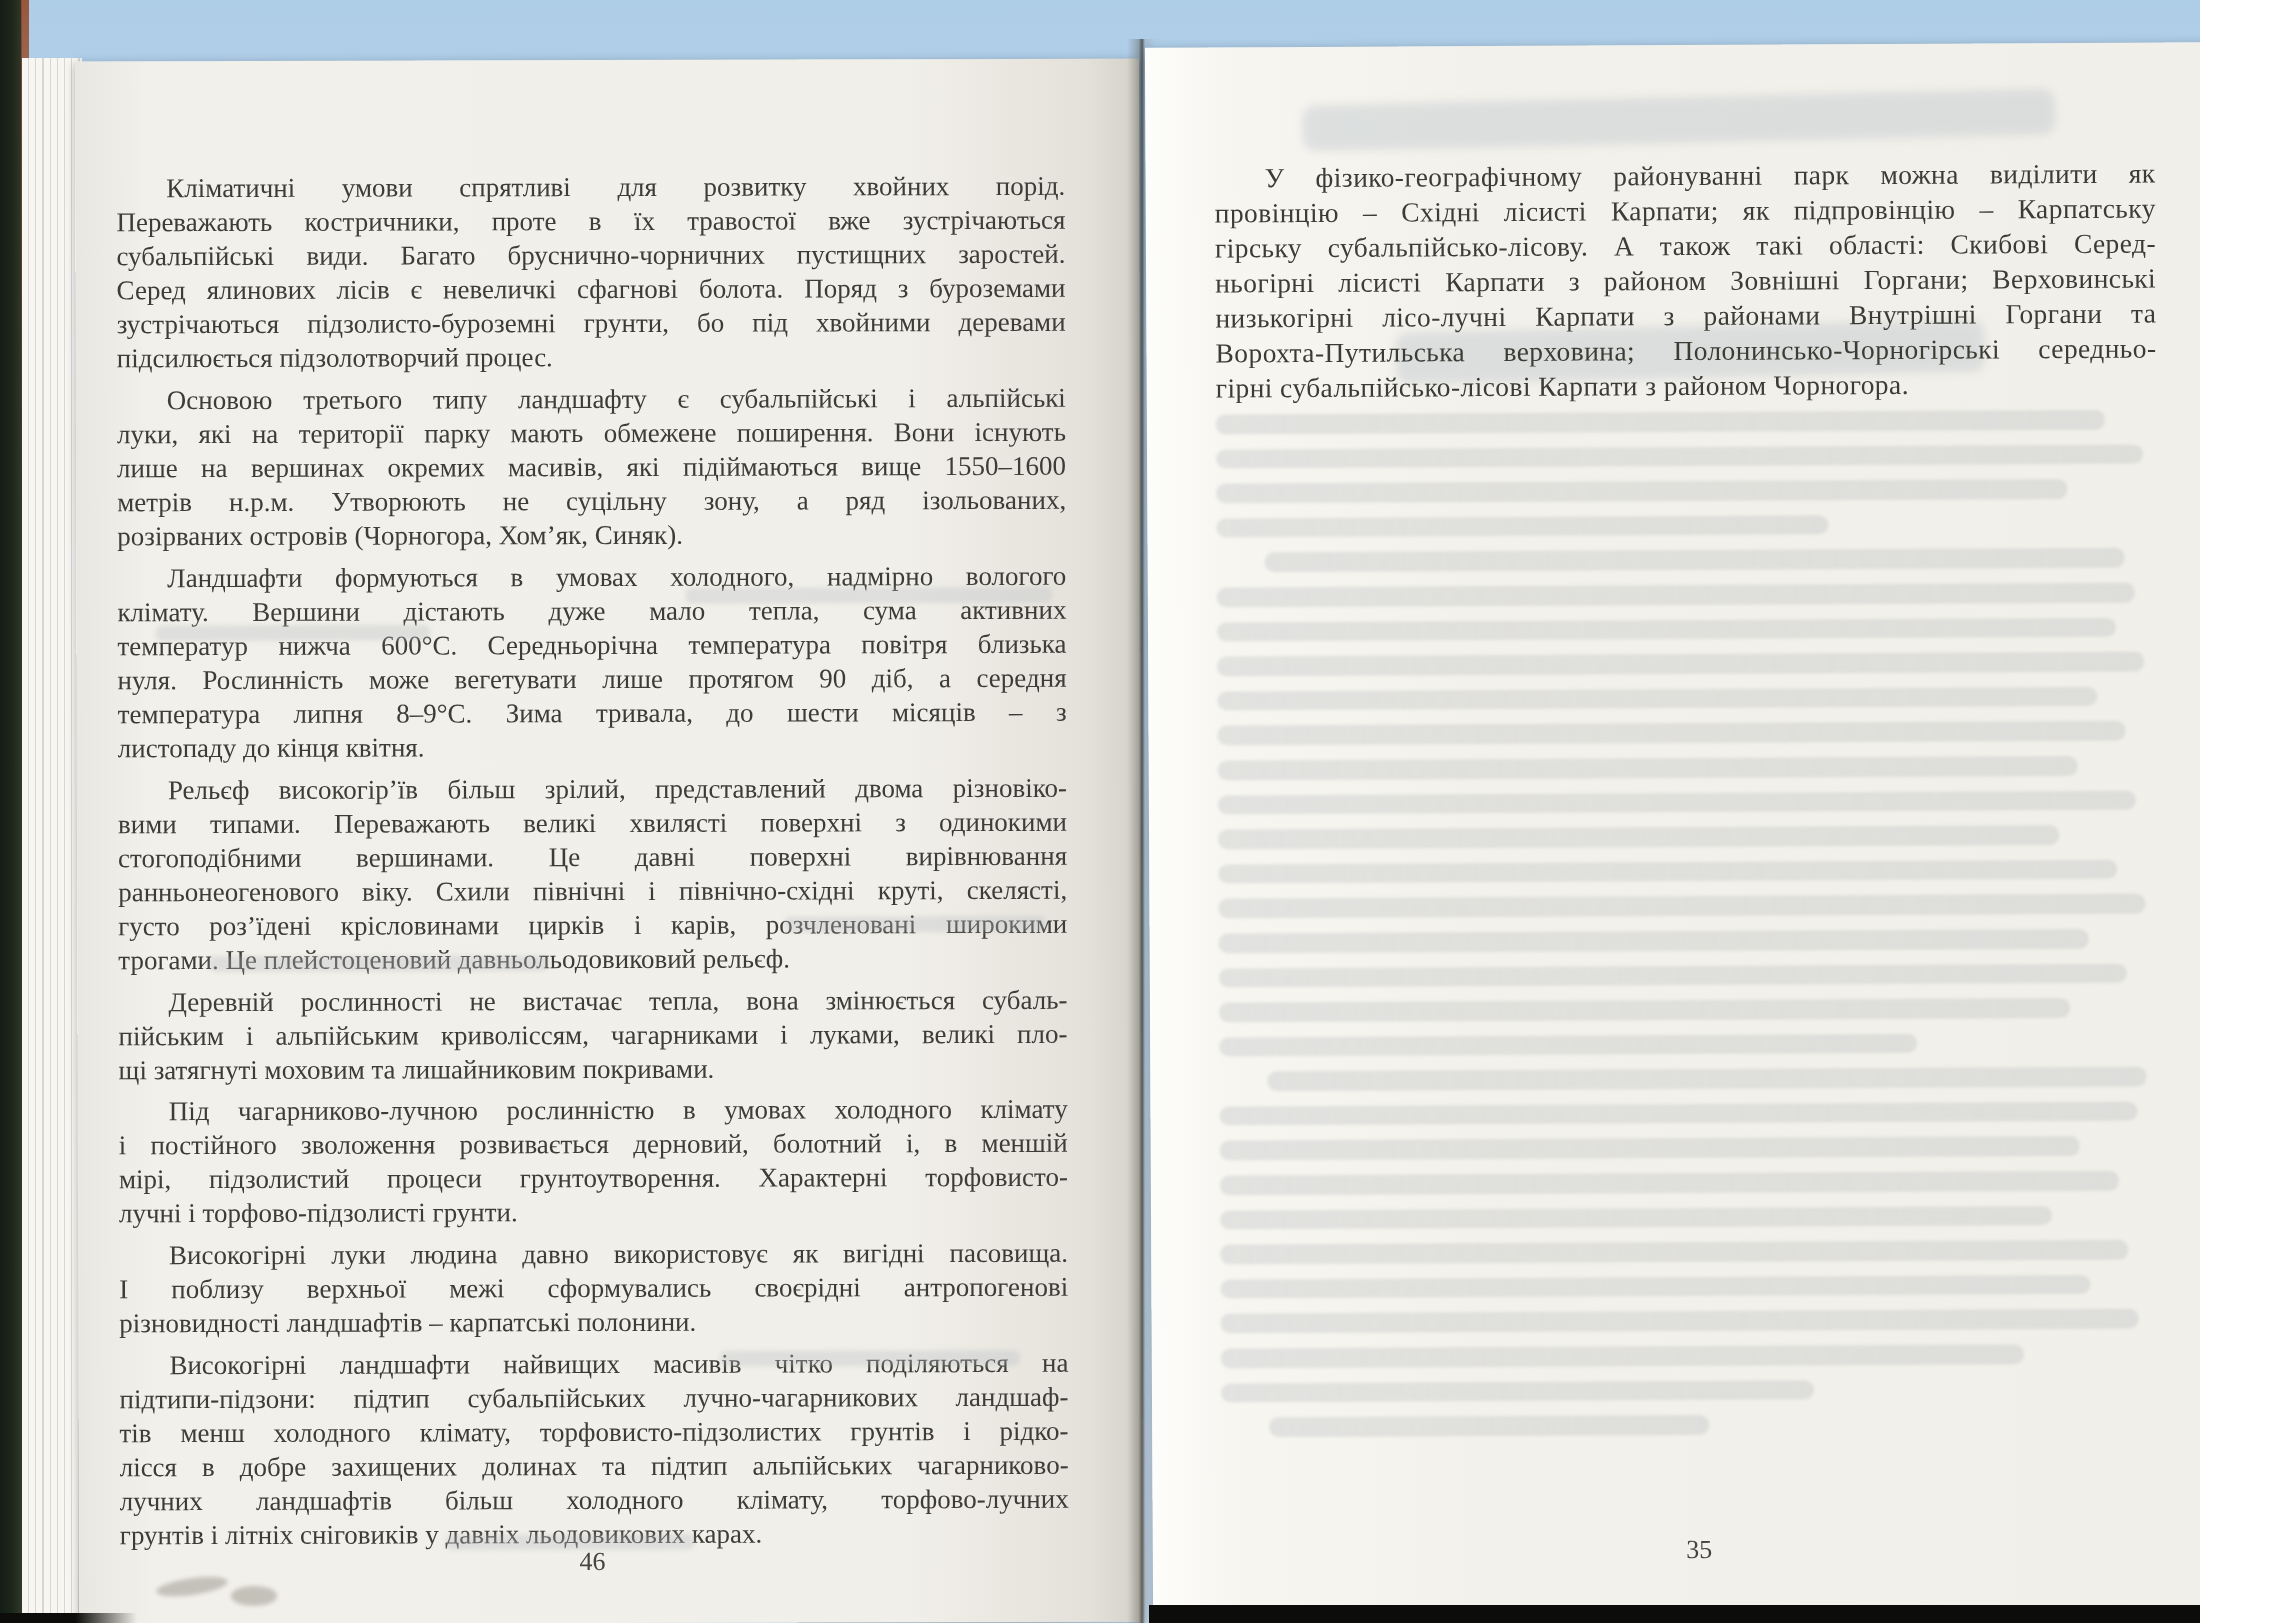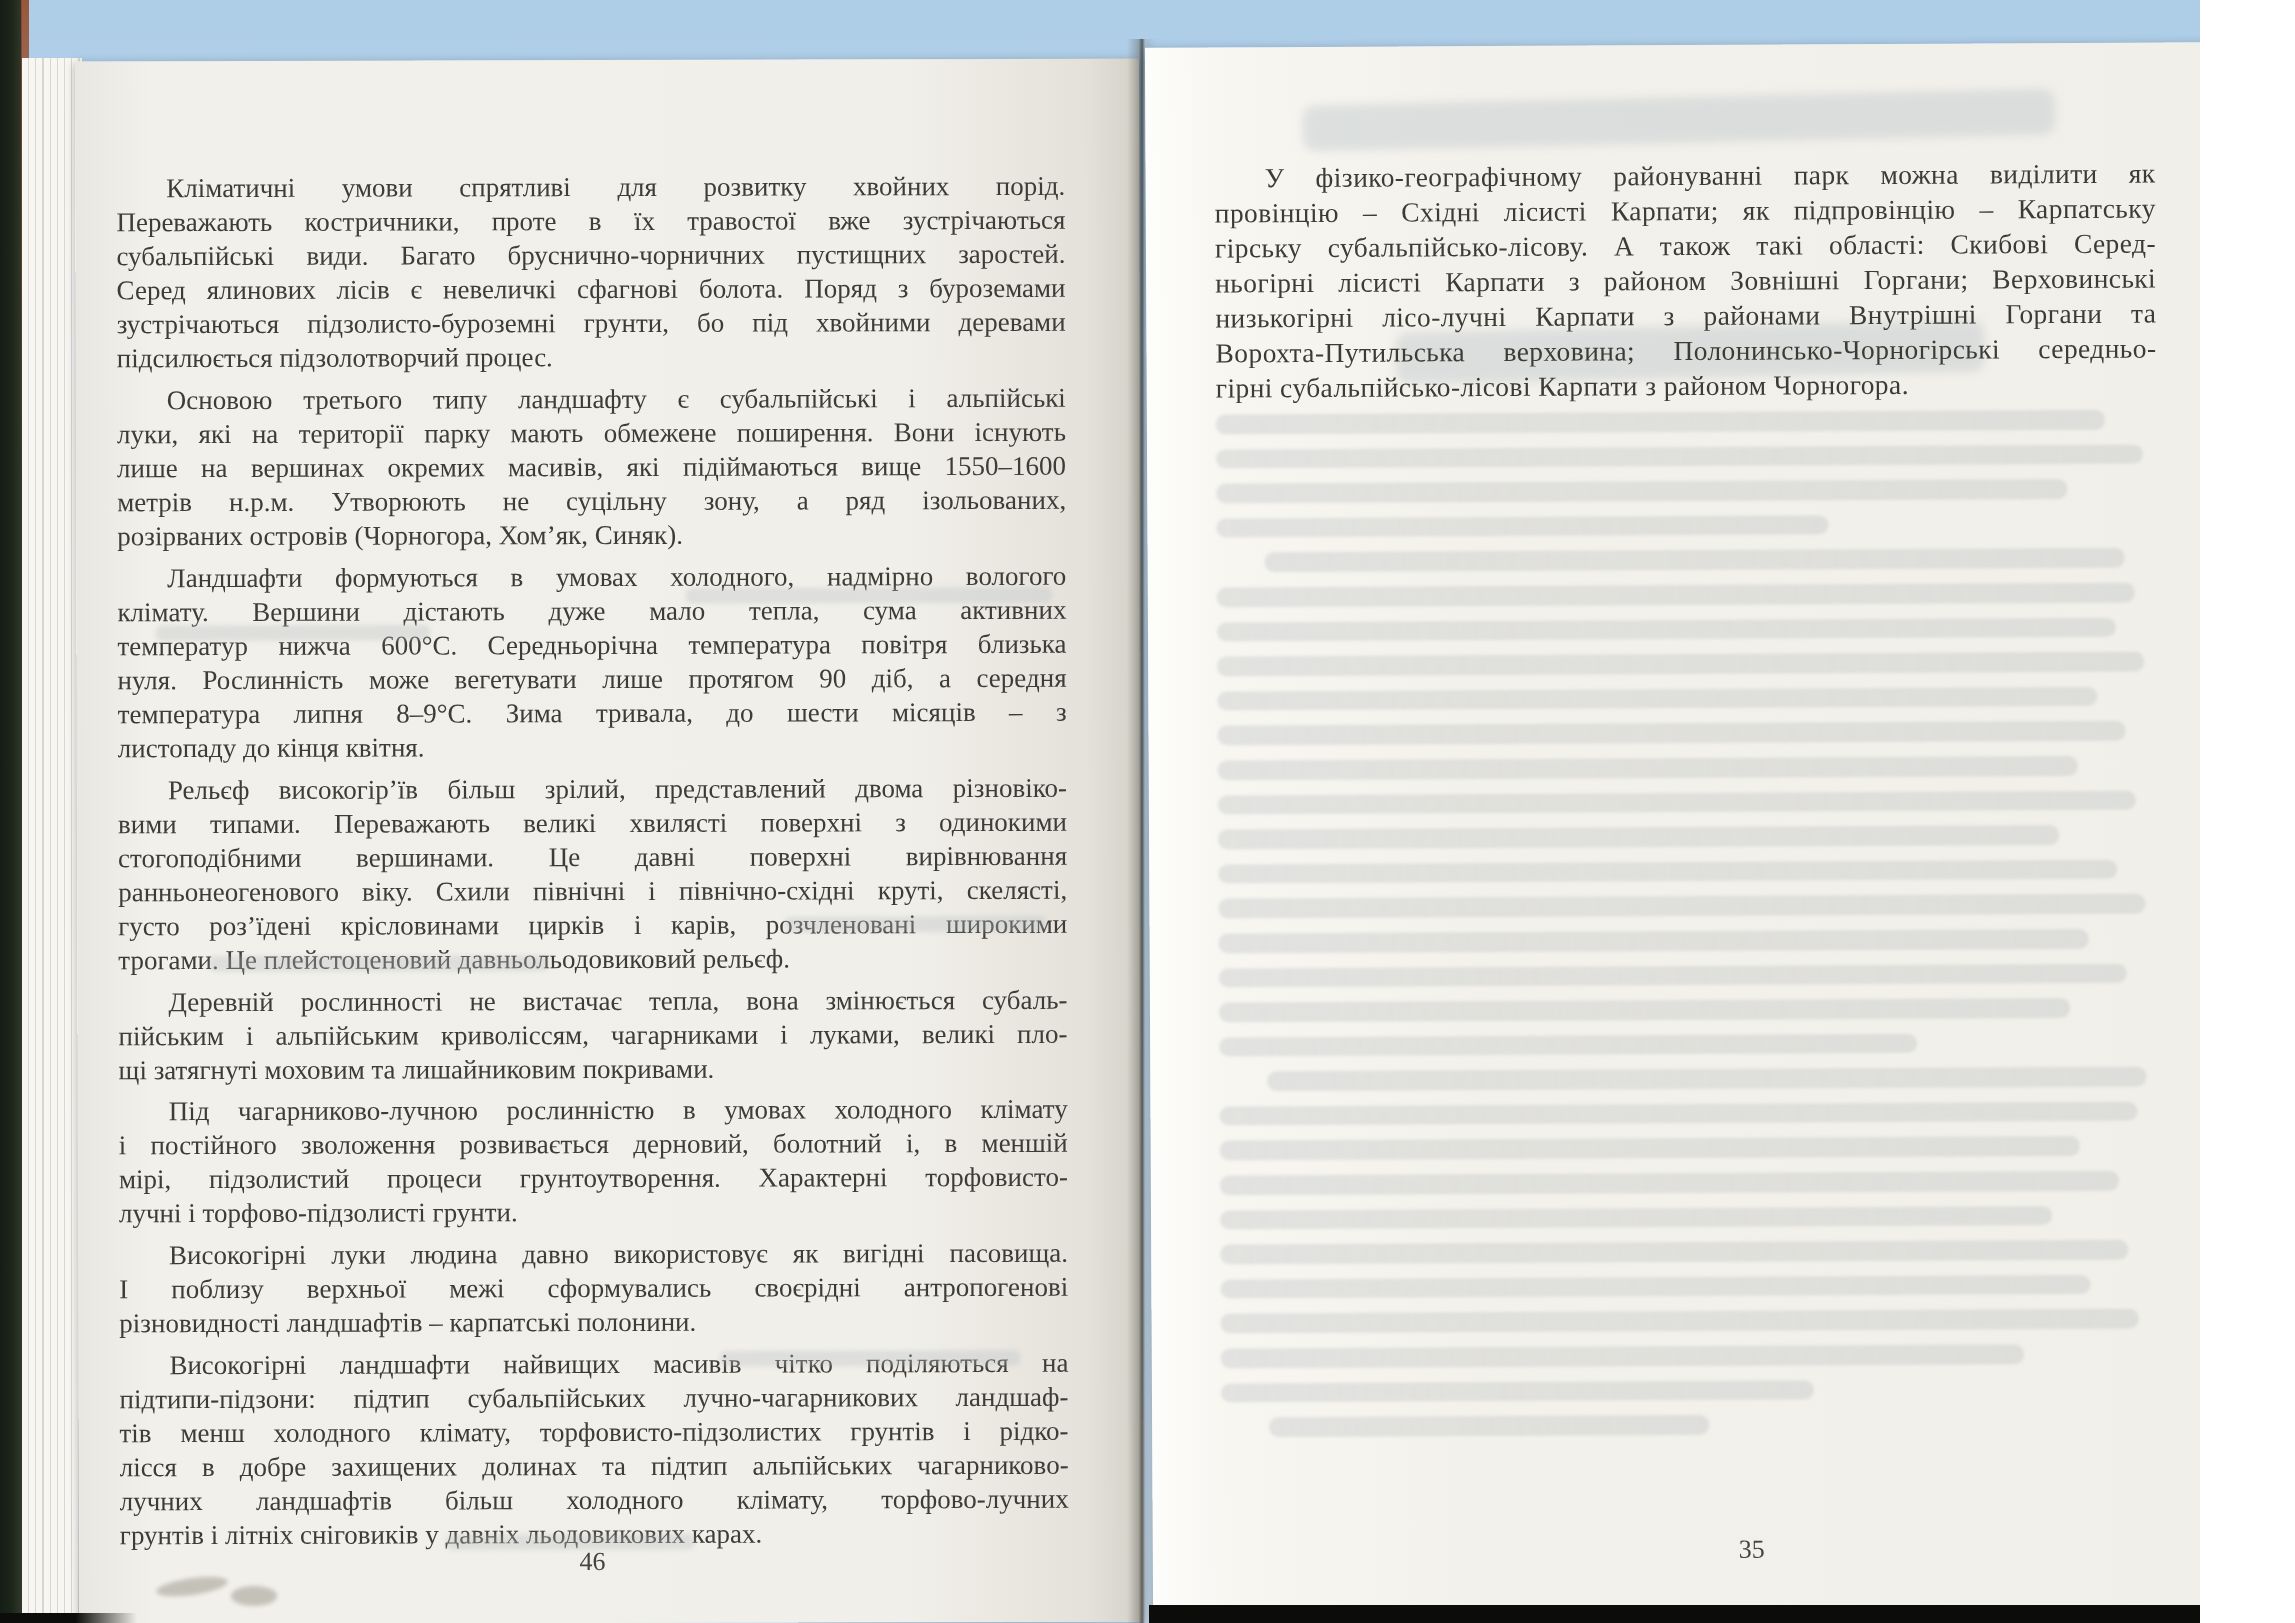--- a/index.html
+++ b/index.html
@@ -35,21 +35,21 @@
   
   .textcol{position:absolute;color:#3e3c36;}
   .textcol-left{left:41px;top:110px;width:949px;font-size:27px;line-height:34px;}
   .textcol-right{left:69px;top:113px;width:941px;font-size:27.5px;line-height:35px;letter-spacing:.015em;color:#3b3d35;}
   .para{margin:0 0 7.9px 0;}
   .line{text-align:justify;text-align-last:justify;white-space:normal;}
   .line.first{text-indent:50px;}
   .line.last{text-align-last:left;}
   .pagenum{position:absolute;font-size:26px;color:#46443e;text-align:center;width:131px;}
   .pagenum-left{left:448px;top:1487px;}
-  .pagenum-right{left:481px;top:1490px;text-align:right;}
+  .pagenum-right{left:481px;top:1490px;}
   
   .ghost-wrap{position:absolute;left:69px;top:367px;width:956px;filter:blur(1.6px);opacity:.5;}
   .ghost-line{height:19.6px;margin-bottom:15px;border-radius:9.2px;
         background:linear-gradient(90deg,rgba(168,176,180,.55),rgba(150,158,164,.4) 40%,rgba(168,176,180,.55));}
   .ghost-heading{position:absolute;filter:blur(4.6px);opacity:.4;background:#b9c2c9;border-radius:13px;}
   .gh1{left:157px;top:52px;width:753px;height:46px;transform:rotate(-1deg);}
   .gh2{left:249px;top:281px;width:589px;height:52px;transform:rotate(-1deg);}
   
   .lghost{position:absolute;filter:blur(2px);opacity:.33;background:#b8bfc4;border-radius:6.5px;height:15.7px;}
   

